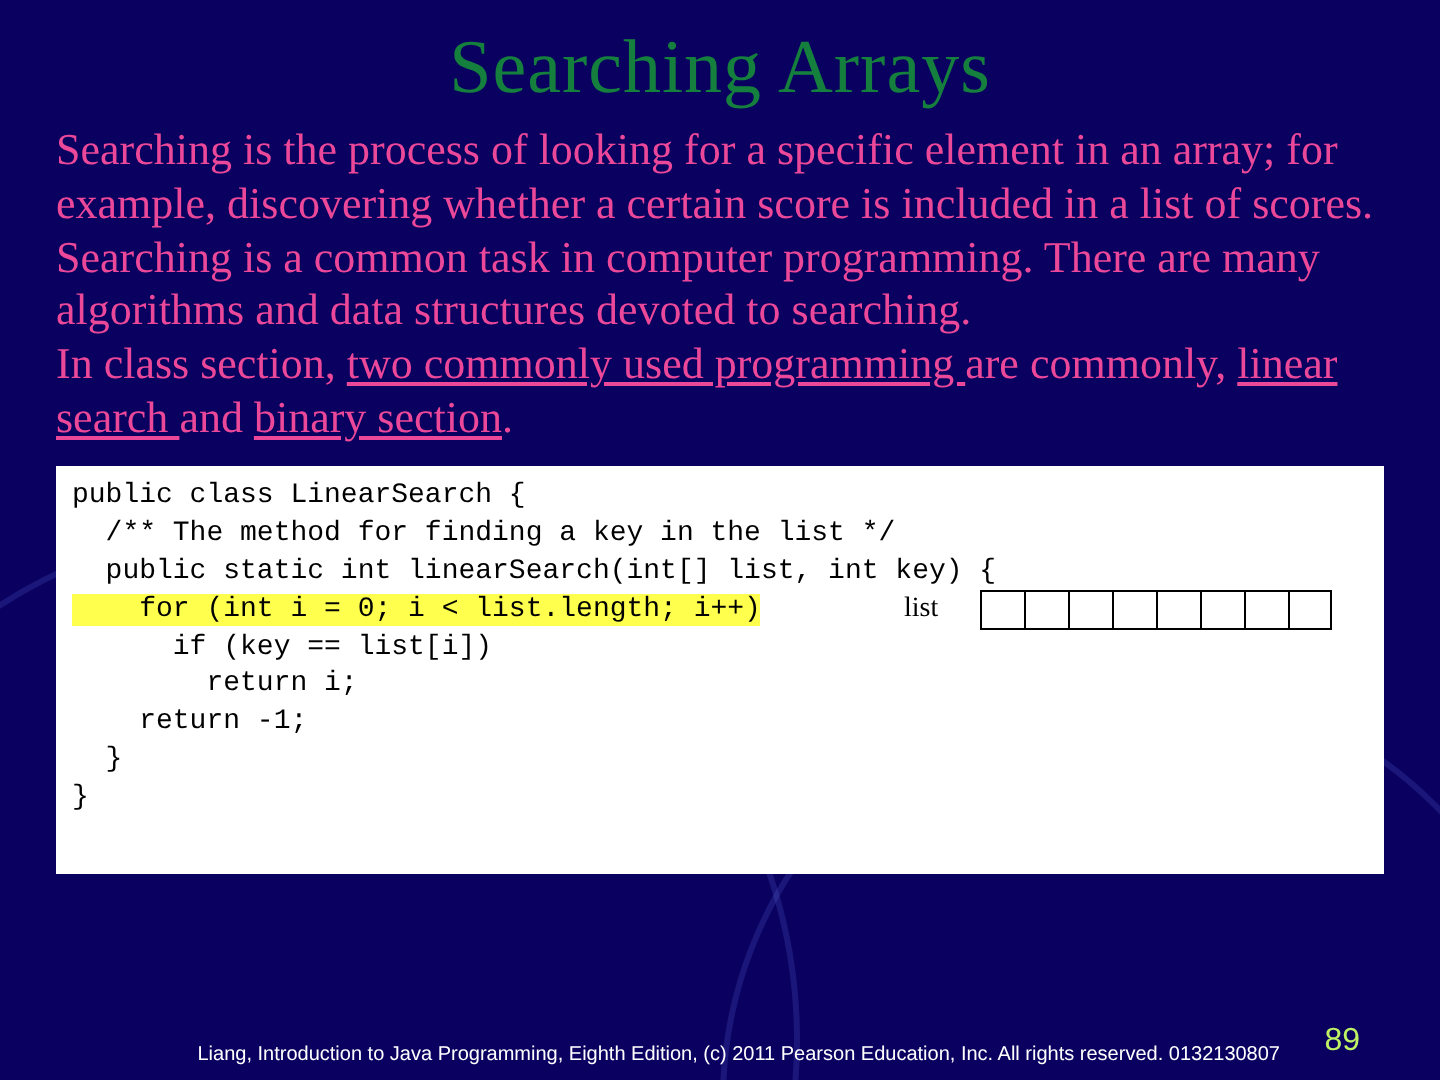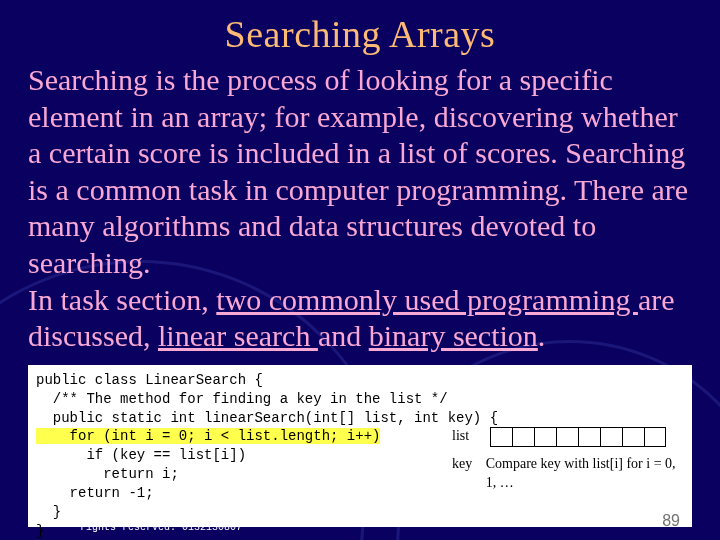--- a/index.html
+++ b/index.html
@@ -20,40 +20,40 @@
   .slide {
     position: relative;
     width: 100%;
     height: 100%;
     padding: 12px 28px 0 28px;
   }
   .title {
     font-size: 38px;
     font-weight: normal;
     text-align: center;
-    color: #fdba74;
+    color: #15803d;
     margin-bottom: 6px;
     letter-spacing: 0.5px;
   }
   .body-text {
-    font-size: 30px;
+    font-size: 22px;
     line-height: 1.22;
-    color: #f9a8d4;
+    color: #ec4899;
   }
   .body-text .underline { text-decoration: underline; }
   .code-box {
     background: #fff;
     color: #000;
     margin-top: 10px;
     padding: 6px 8px 8px 8px;
     font-family: "Courier New", monospace;
     font-size: 14px;
     line-height: 1.35;
     position: relative;
-    height: 162px;
+    height: 204px;
   }
   .code-left {
     white-space: pre;
   }
   .hl {
     background: #ffff4d;
     display: inline;
   }
   .diagram {
     position: absolute;
@@ -80,48 +80,48 @@
     border-right: none;
   }
   .diagram .cell:last-child { border-right: 1px solid #000; }
   .diagram .key-row { margin-top: 8px; display:flex; }
   .diagram .key-label { width: 38px; }
   .footer {
     position: absolute;
     bottom: 6px;
     left: 0;
     width: 100%;
-    text-align: left;
-    font-family: Liberation Mono, monospace;
+    text-align: right;
+    font-family: Liberation Sans, sans-serif;
     font-size: 10px;
     color: #fff;
     line-height: 1.2;
     padding: 0 80px;
   }
   .page-num {
     position: absolute;
     right: 40px;
     bottom: 10px;
     font-family: Arial, sans-serif;
     font-size: 16px;
-    color: #737373;
+    color: #bef264;
   }
 </style>
 </head>
 <body>
 
 <div class="bg-ring" style="width:520px;height:520px;left:-120px;top:260px;"></div>
 <div class="bg-ring" style="width:420px;height:420px;left:360px;top:340px;"></div>
 
 <div class="slide">
   <h1 class="title">Searching Arrays</h1>
 
   <div class="body-text">
     <span>Searching is the process of looking for a specific element in an array; for example, discovering whether a certain score is included in a list of scores. Searching is a common task in computer programming. There are many algorithms and data structures devoted to searching.</span><br>
-    <span>In task section, </span><span class="underline">two commonly used programming </span><span>are discussed, </span><span class="underline">linear search </span><span>and </span><span class="underline">binary section</span><span>.</span>
+    <span>In class section, </span><span class="underline">two commonly used programming </span><span>are commonly, </span><span class="underline">linear search </span><span>and </span><span class="underline">binary section</span><span>.</span>
   </div>
 
   <div class="code-box">
     <div class="code-left"><span>public class LinearSearch {</span>
 <span>  /** The method for finding a key in the list */</span>
 <span>  public static int linearSearch(int[] list, int key) {</span>
 <span class="hl">    for (int i = 0; i &lt; list.length; i++)</span>
 <span>      if (key == list[i])</span>
 <span>        return i;</span>
 <span>    return -1;</span>
@@ -135,22 +135,18 @@
           <div class="cell"></div>
           <div class="cell"></div>
           <div class="cell"></div>
           <div class="cell"></div>
           <div class="cell"></div>
           <div class="cell"></div>
           <div class="cell"></div>
           <div class="cell"></div>
         </div>
       </div>
-      <div class="key-row">
-        <div class="key-label">key</div>
-        <div>Compare key with list[i] for i = 0, 1, …</div>
-      </div>
     </div>
   </div>
 
   <div class="footer">Liang, Introduction to Java Programming, Eighth Edition, (c) 2011 Pearson Education, Inc. All rights reserved. 0132130807</div>
   <div class="page-num">89</div>
 </div>
 
 </body></html>

